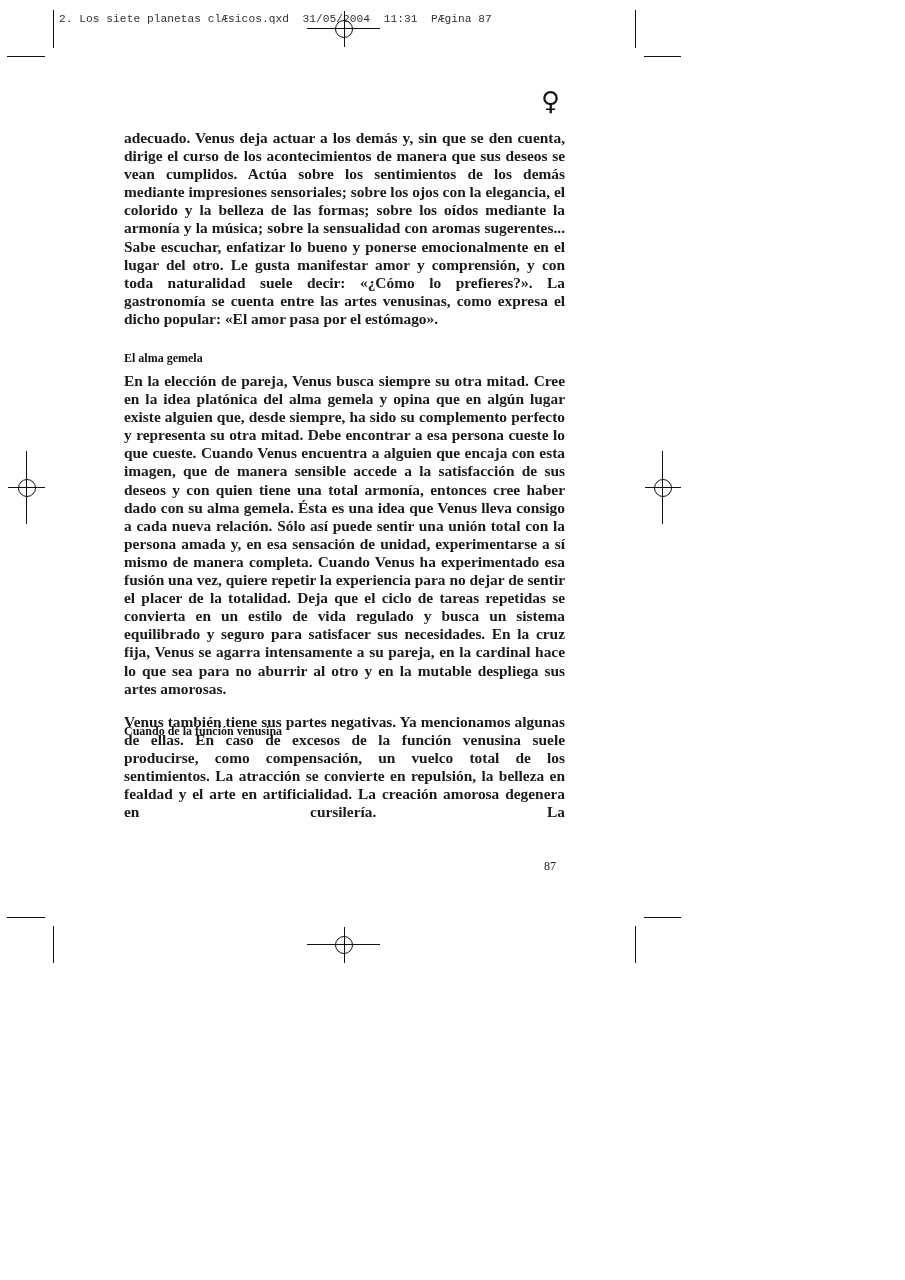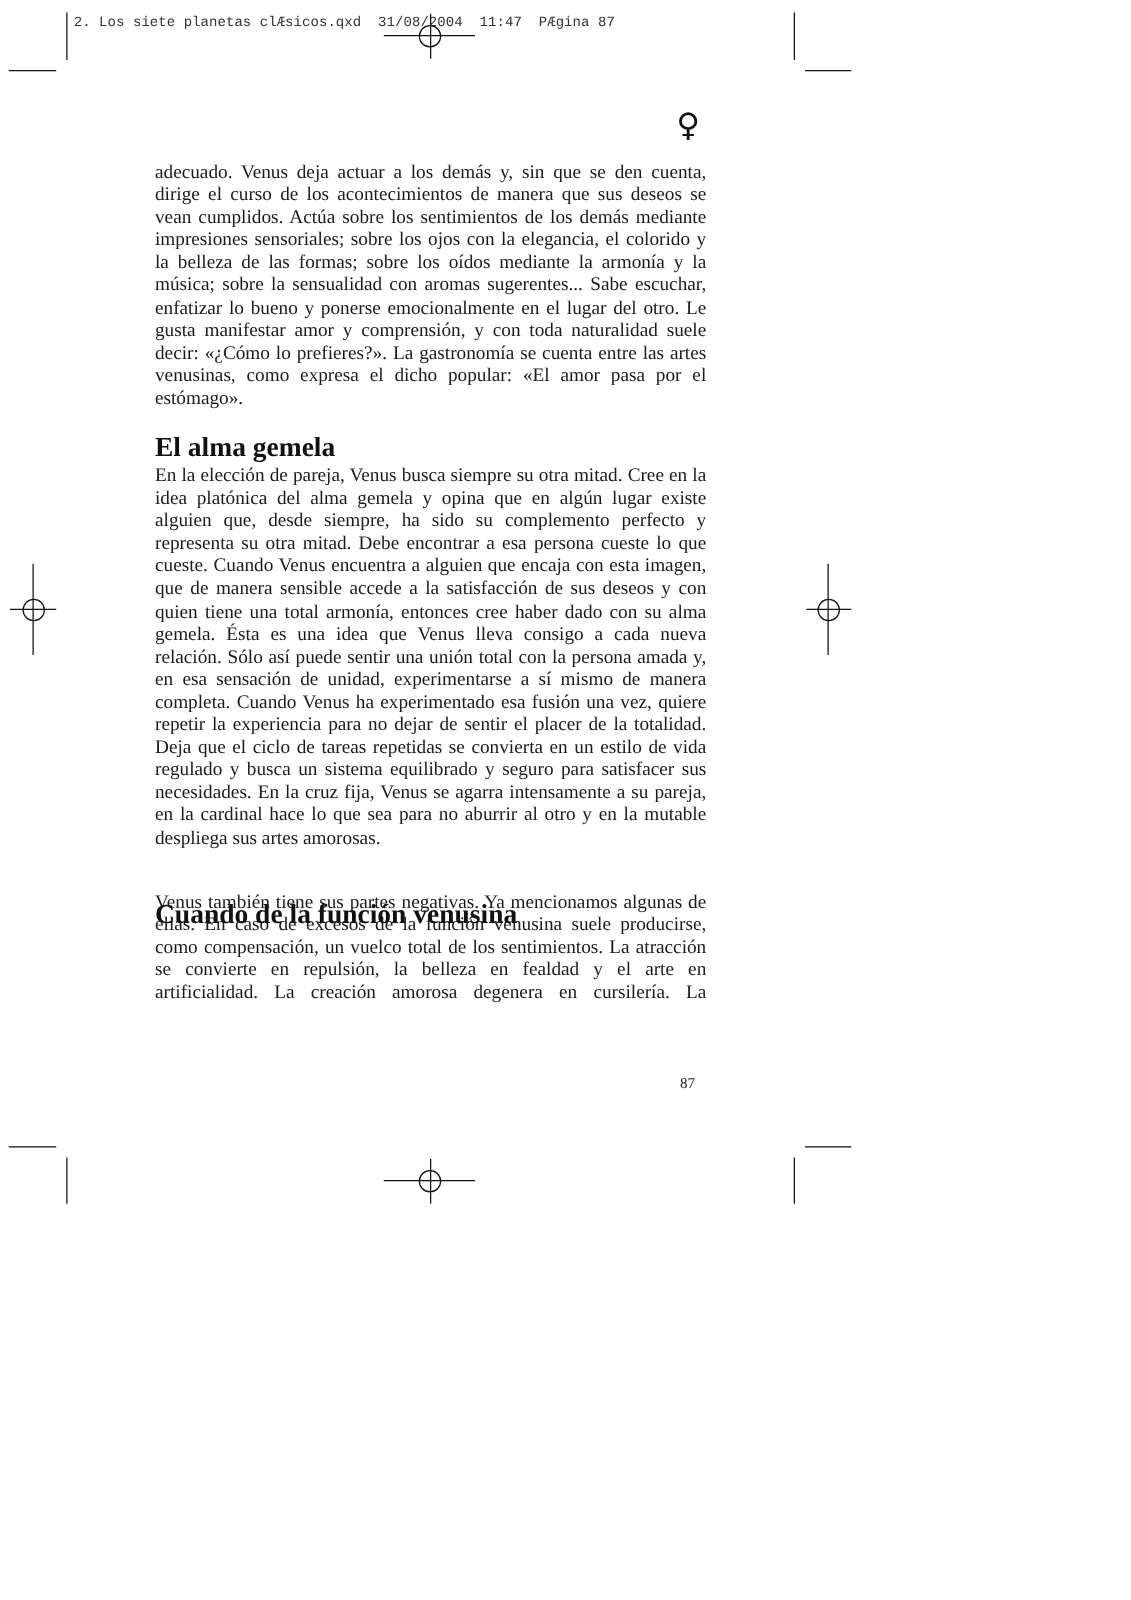--- a/index.html
+++ b/index.html
@@ -1,29 +1,29 @@
 <!DOCTYPE html>
 <html><head>
   <meta charset="utf-8">
   <style>
     html, body { margin: 0; padding: 0; background: #ffffff; }
     body { width: 905px; height: 1280px; position: relative; overflow: hidden; font-family: "Liberation Serif", "DejaVu Serif", serif; color: #1a1a1a; }
     .slug { position: absolute; left: 59px; top: 13px; font-family: "Liberation Mono", "DejaVu Sans Mono", monospace; font-size: 11.2px; letter-spacing: 0.05px; color: #333; white-space: pre; }
     .line { position: absolute; background: #111; }
     .reg { position: absolute; width: 18px; height: 18px; border: 1.3px solid #111; border-radius: 50%; box-sizing: border-box; }
     .symbol { position: absolute; left: 541px; top: 88px; font-family: "DejaVu Sans", sans-serif; font-size: 26px; line-height: 1; color: #111; }
-    .textblock { position: absolute; left: 124px; width: 441px; font-size: 15.4px; line-height: 18.1px; text-align: justify; hyphens: manual; }
+    .textblock { position: absolute; left: 124px; width: 441px; font-size: 15.4px; line-height: 18.1px; text-align: justify; hyphens: manual; font-weight: bold; }
     .textblock p { margin: 0; }
-    .heading { position: absolute; left: 124px; font-weight: bold; font-size: 22px; line-height: 20px; color: #111; }
+    .heading { position: absolute; left: 124px; font-weight: bold; font-size: 12px; line-height: 20px; color: #111; }
     .pagenum { position: absolute; left: 544px; top: 857px; font-size: 12px; line-height: 18px; }
   </style>
 </head>
 <body>
 
-<div class="slug">2. Los siete planetas clÆsicos.qxd  31/08/2004  11:47  PÆgina 87</div>
+<div class="slug">2. Los siete planetas clÆsicos.qxd  31/05/2004  11:31  PÆgina 87</div>
 
 <div class="line" style="left:53px; top:10px; width:1.3px; height:38px;"></div>
 <div class="line" style="left:7px; top:56px; width:38px; height:1.3px;"></div>
 <div class="line" style="left:635px; top:10px; width:1.3px; height:38px;"></div>
 <div class="line" style="left:644px; top:56px; width:37px; height:1.3px;"></div>
 
 <div class="line" style="left:307px; top:28px; width:73px; height:1.3px;"></div>
 <div class="line" style="left:343.5px; top:11px; width:1.3px; height:36px;"></div>
 <div class="reg" style="left:335px; top:20px;"></div>
 

